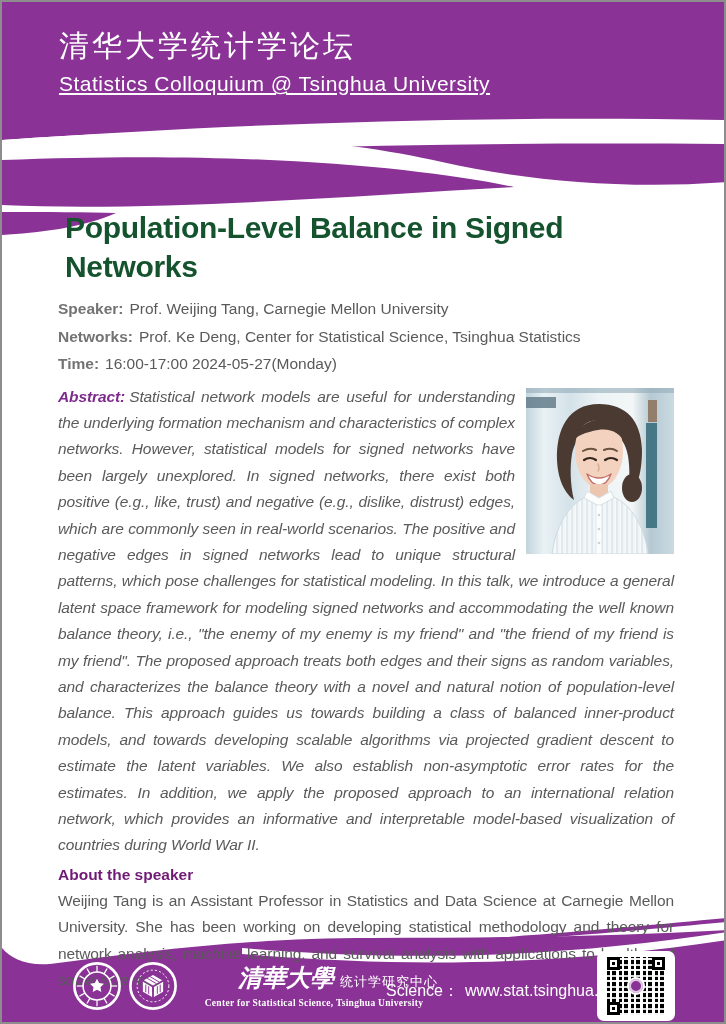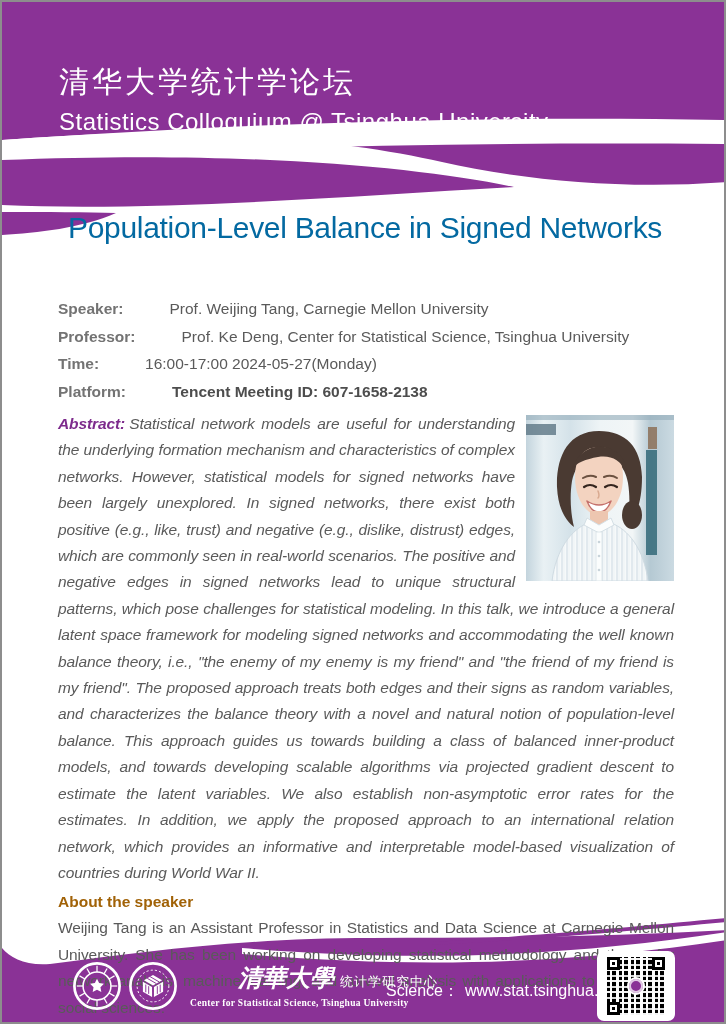--- a/index.html
+++ b/index.html
@@ -6,56 +6,56 @@
   .page {
     position:relative; width:726px; height:1024px; margin:0 auto;
     background:#ffffff; box-sizing:border-box; border:2px solid #8d8d8d;
     overflow:hidden; font-family:"Liberation Sans", sans-serif;
   }
   svg.wave { position:absolute; left:0; display:block; z-index:1; }
   .header-wave { top:0; }
   .footer-wave { bottom:0; }
 
   .header-text { position:absolute; left:57px; top:24px; z-index:2; color:#fff; }
-  .header-zh { font-size:30px; letter-spacing:3px; font-weight:400;margin-top:36px; }
-  .header-en { font-size:24px; font-weight:300; letter-spacing:0.5px; margin-top:5px; }
+  .header-zh { font-size:30px; letter-spacing:3px; font-weight:400; }
+  .header-en { font-size:21px; font-weight:300; letter-spacing:0.5px; margin-top:5px;text-decoration:underline; }
 
   .talk-title {
     position:absolute; top:206px; left:63px; width:600px; z-index:2;
-    text-align:center; color:#0369a1; font-weight:normal;
+    text-align:left; color:#14532d; font-weight:bold;
     font-size:30px; line-height:39px; letter-spacing:-0.3px;
   }
 
   .content {
     position:absolute; top:293px; left:56px; width:616px; z-index:2;
     color:#5a5a5a; font-size:15.5px;
   }
   .details { line-height:27.5px; margin-bottom:6px; }
   .detail-row b { color:#737373; margin-right:6px; letter-spacing:0; }
-  .detail-row .val { color:#5a5a5a;margin-left:40px; }
+  .detail-row .val { color:#5a5a5a; }
   .detail-row .val.strong { font-weight:bold; color:#4d4d4d; }
 
   .abstract { text-align:justify; line-height:26.4px; letter-spacing:-0.1px;font-style:italic; }
   .abstract b.lab { color:#7d2b8c; margin-right:4px; }
   .photo {
     float:right; width:148px; height:166px; margin:4px 0 8px 11px;
   }
   .photo svg { display:block; width:148px; height:166px; }
 
-  .about-heading { color:#a16207; font-weight:bold; line-height:26px; margin-top:3px; }
+  .about-heading { color:#701a75; font-weight:bold; line-height:26px; margin-top:3px; }
   .about-text { text-align:justify; line-height:26.4px; letter-spacing:-0.1px; }
 
   
   .seal { position:absolute; top:959px; z-index:3; }
   .seal-1 { left:70px; }
   .seal-2 { left:126px; }
   .center-name { position:absolute; left:188px; top:960px; z-index:3; color:#fff; white-space:nowrap; }
   .center-zh-cal { font-family:"Liberation Serif", serif; font-weight:bold; font-style:italic; font-size:24px; margin-right:6px;margin-left:48px; }
   .center-zh { font-size:13px; letter-spacing:1px; }
-  .center-en { font-family:"Liberation Serif", serif; font-weight:bold; font-size:9.5px; letter-spacing:0.3px; margin-top:4px; }
+  .center-en { font-family:"Liberation Serif", serif; font-weight:bold; font-size:9.5px; letter-spacing:0.3px; margin-top:4px;text-align:center; }
   .website { position:absolute; left:384px; top:979px; z-index:3; color:#fff; font-size:16px; font-weight:300; white-space:nowrap; }
   .website .url { margin-left:6px; }
 
   .qr {
     position:absolute; left:595px; top:949px; z-index:3;
     width:78px; height:70px; background:#fff; border-radius:7px;
     padding:6px 10px; box-sizing:border-box;
   }
   .qr-inner {
     position:relative; width:58px; height:58px; background:#141414;
@@ -91,27 +91,24 @@
 
   <div class="talk-title">Population-Level Balance in Signed Networks</div>
 
   <div class="content">
 
     <div class="details">
       <div class="detail-row">
         <b>Speaker:</b><span class="val">Prof. Weijing Tang, Carnegie Mellon University</span>
       </div>
       <div class="detail-row">
-        <b>Professor:</b><span class="val">Prof. Ke Deng, Center for Statistical Science, Tsinghua University</span>
+        <b>Networks:</b><span class="val">Prof. Ke Deng, Center for Statistical Science, Tsinghua Statistics</span>
       </div>
       <div class="detail-row">
         <b>Time:</b><span class="val">16:00-17:00 2024-05-27(Monday)</span>
-      </div>
-      <div class="detail-row">
-        <b>Platform:</b><span class="val strong">Tencent Meeting ID: 607-1658-2138</span>
       </div>
     </div>
 
     <div class="abstract">
       <div class="photo">
         <svg viewBox="0 0 148 166" aria-hidden="true">
           <defs>
             <linearGradient id="pbg" x1="0" y1="0" x2="1" y2="0">
               <stop offset="0" stop-color="#c3d4dd"></stop>
                 <stop offset="0.12" stop-color="#e9f1f4"></stop>

